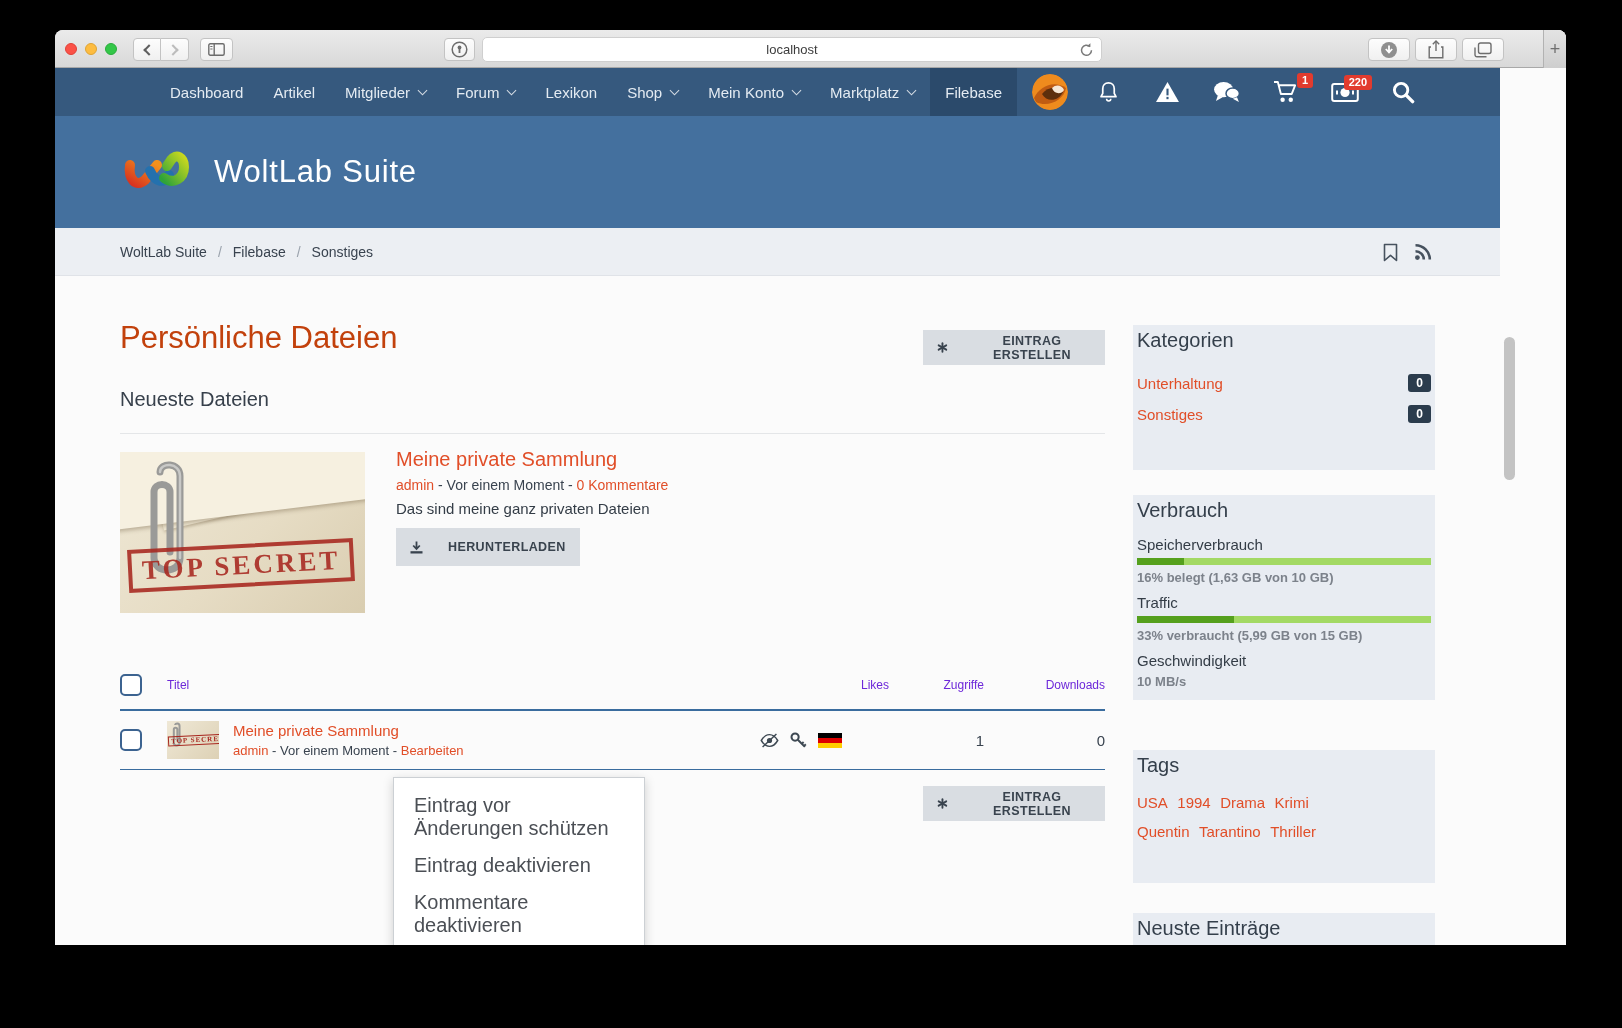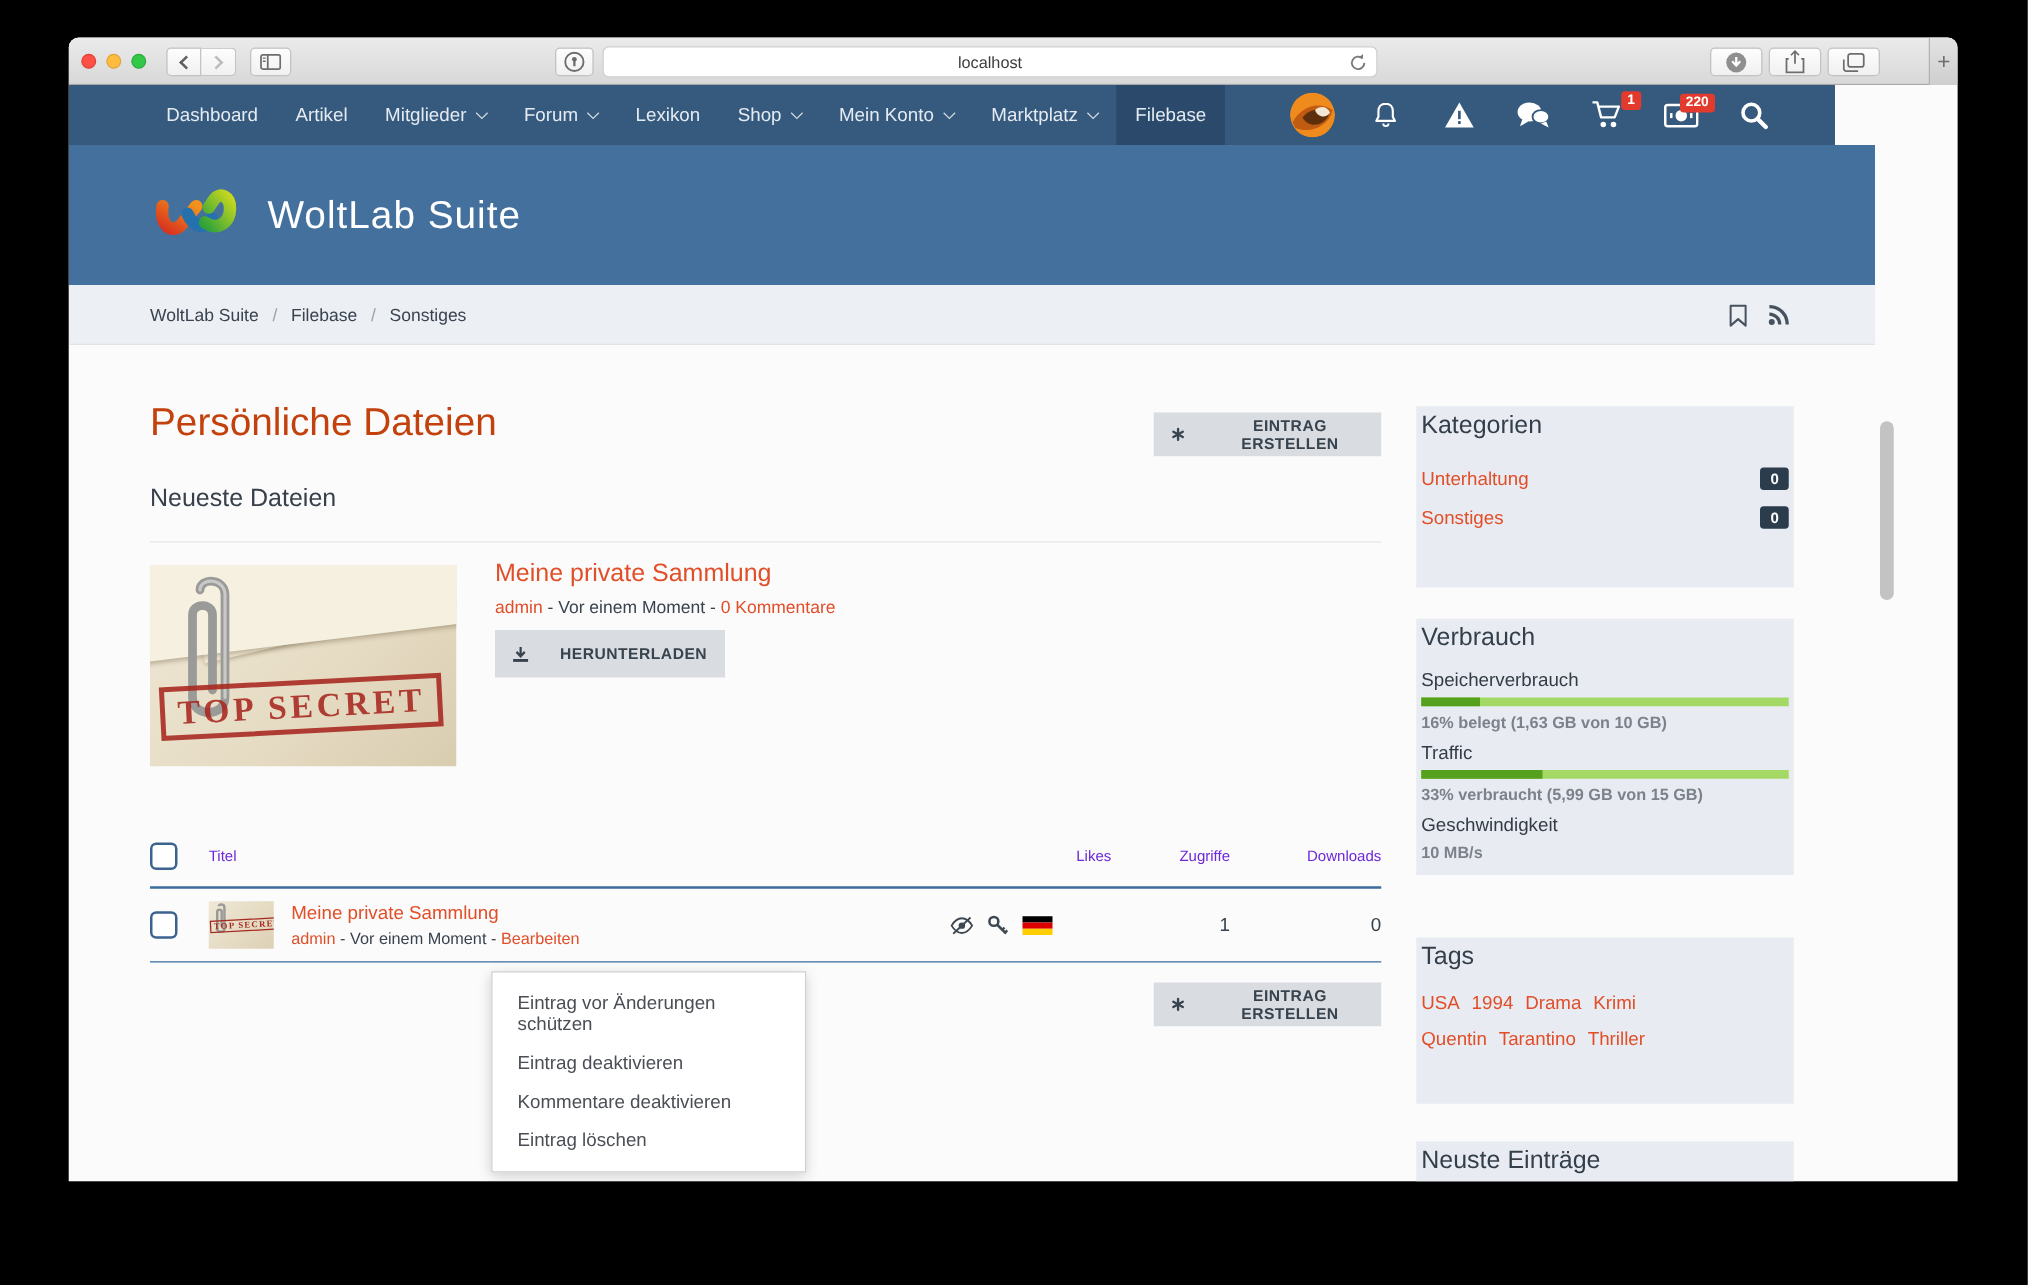--- a/index.html
+++ b/index.html
@@ -33,22 +33,22 @@
     font-size:13px;color:#3c3c3c;}
   .urlbar .reload{position:absolute;right:7px;top:4px;}
   .btn-dl{left:1313px;width:42px;}
   .btn-share{left:1360px;width:42px;}
   .btn-tabs{left:1407px;width:42px;}
   .plus-strip{position:absolute;right:0;top:0;width:23px;height:38px;
     background:linear-gradient(#e3e3e3,#cecece);border-left:1px solid #b2b2b2;
     display:flex;align-items:center;justify-content:center;font-size:18px;color:#6f6f6f;}
 
   
-  .mainnav{position:relative;height:48px;width:1413px;background:#36597e;display:flex;
-    align-items:stretch;padding-left:63px;}
+  .mainnav{position:relative;height:48px;width:1568px;background:#36597e;display:flex;
+    align-items:stretch;padding-left:100px;}
   .nav-item{display:flex;align-items:center;padding:0 15px;font-size:15px;color:#e4ebf2;
     text-decoration:none;cursor:pointer;}
   .nav-item.active{background:#2b4a6b;}
   .chev{width:7px;height:7px;border-right:1.5px solid rgba(255,255,255,.78);
     border-bottom:1.5px solid rgba(255,255,255,.78);transform:rotate(45deg);margin-left:9px;margin-top:-4px;}
   .nav-icons{position:absolute;left:965px;top:0;height:48px;display:flex;align-items:center;}
   .nav-ic{width:59px;display:flex;justify-content:center;position:relative;cursor:pointer;}
   .avatar{width:36px;height:36px;border-radius:50%;overflow:hidden;}
   .badge{position:absolute;top:-7px;right:2px;background:#e23b2e;color:#fff;font-size:11px;
     font-weight:bold;padding:1px 5px;border-radius:3px;line-height:13px;}
@@ -114,21 +114,21 @@
   .row-text{margin-left:14px;}
   .row-title{font-size:15px;color:#e14e28;cursor:pointer;}
   .row-meta{font-size:13px;color:#39434f;margin-top:4px;}
   .row-icons{margin-left:auto;display:flex;align-items:center;gap:11px;padding-right:8px;}
   .flag{width:24px;height:15px;display:flex;flex-direction:column;}
   .flag div{flex:1;}
 
   
   .context-menu{position:absolute;left:338px;top:501px;width:252px;background:#fff;
     border:1px solid #ccd0d4;box-shadow:0 3px 10px rgba(0,0,0,.18);padding:9px 0;z-index:5;}
-  .menu-item{padding:7px 20px;font-size:15px;color:#4b4f55;cursor:pointer;}
+  .menu-item{padding:7px 20px;font-size:20px;color:#4b4f55;cursor:pointer;}
 
   
   .side-box{position:absolute;left:1078px;width:302px;background:#e8ecf2;padding:4px;}
   .box-cat{top:49px;height:145px;}
   .box-usage{top:219px;height:205px;}
   .box-tags{top:474px;height:133px;}
   .box-latest{top:637px;height:120px;}
   .box-title{font-size:20px;font-weight:400;color:#343f4b;margin:0;}
   .cat-row{display:flex;align-items:center;justify-content:space-between;margin-top:13px;}
   .cat-row:first-of-type{margin-top:22px;}
@@ -377,20 +377,21 @@
 
     <div class="entry-text">
       <h3 class="entry-title">Meine private Sammlung</h3>
       <div class="meta">
         <span class="lnk">admin</span>
         <span>-</span>
         <span>Vor einem Moment</span>
         <span>-</span>
         <span class="lnk">0 Kommentare</span>
       </div>
+      <div class="entry-desc">Das sind meine ganz privaten Dateien</div>
       <button class="btn btn-download">
         <svg width="13" height="13" viewBox="0 0 13 13">
           <path d="M6.5 0.5 V7 M3.2 4.5 L6.5 8 L9.8 4.5" fill="none" stroke="#39434e" stroke-width="1.8"></path>
           <rect x="0.5" y="10.2" width="12" height="2.3" fill="#39434e"></rect>
         </svg>
         <span>HERUNTERLADEN</span>
       </button>
     </div>
 
     <div class="files-table">

